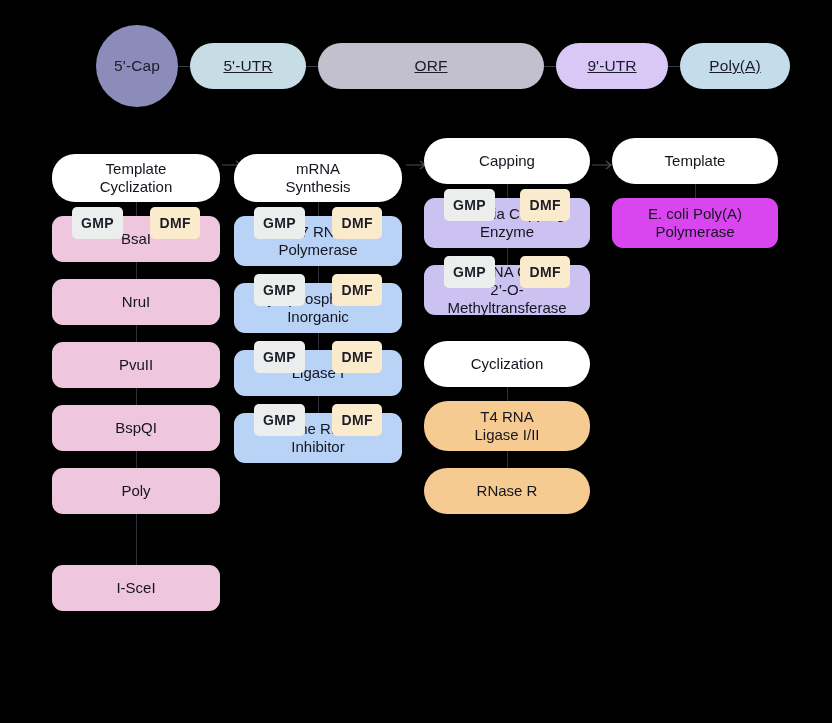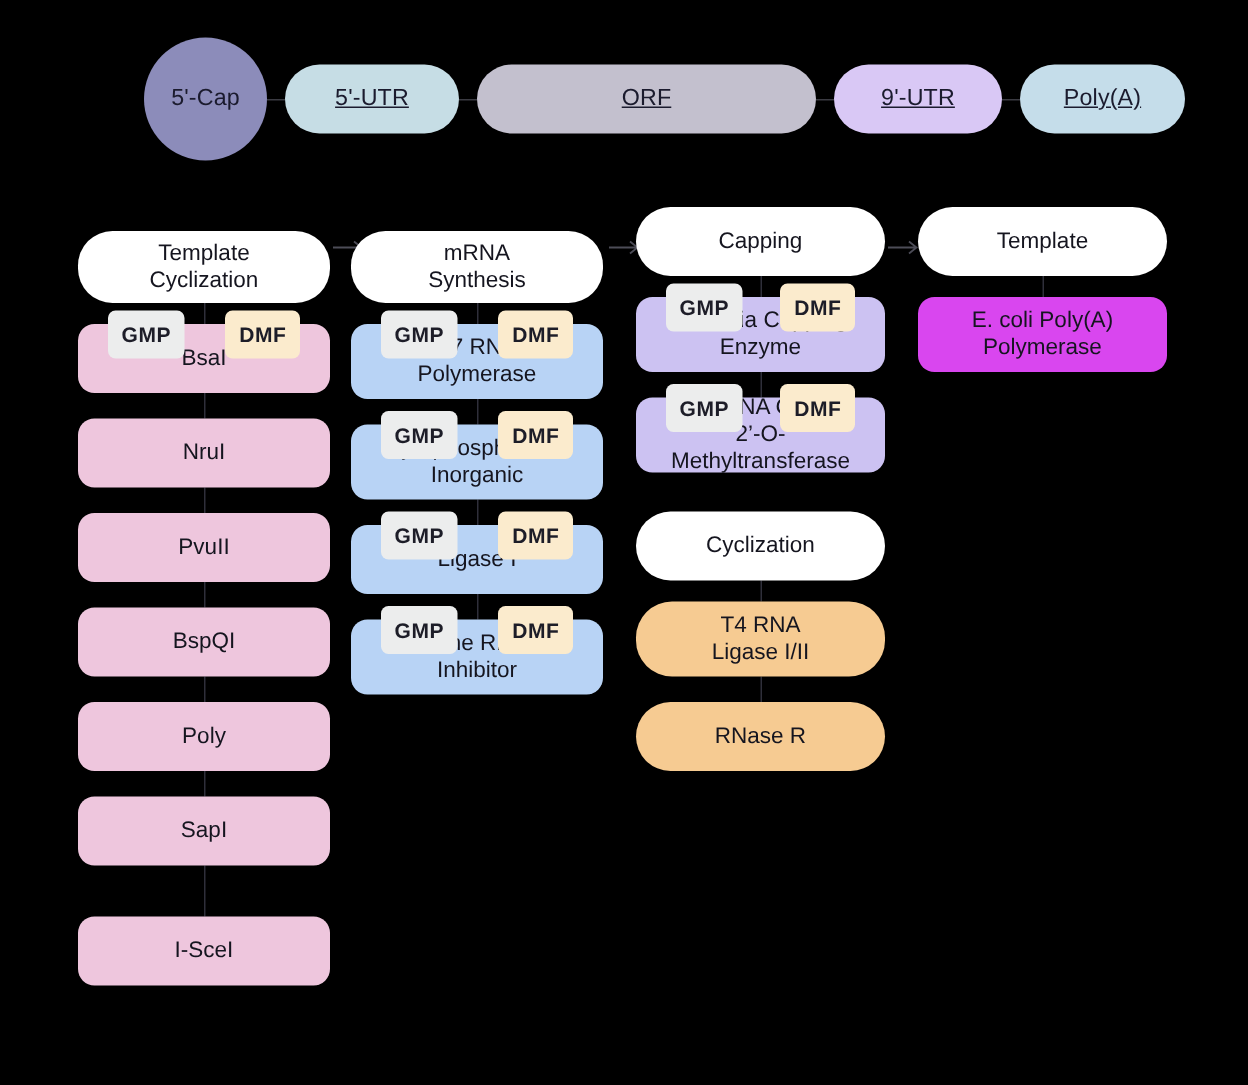--- a/index.html
+++ b/index.html
@@ -194,25 +194,20 @@
 
         <div class="item-wrap">
           <div class="item pink h1line">
             <span>Poly</span>
           </div>
         </div>
         <div style="height:17px">
           <div style="width:1px;height:17px;margin:0 auto;background:#2f2f3a"></div>
           </div>
 
-        <div class="item-wrap">
-          <div class="item pink h1line">
-            <span>SapI</span>
-          </div>
-        </div>
         <div style="height:17px">
           <div style="width:1px;height:17px;margin:0 auto;background:#2f2f3a"></div>
           </div>
 
         <div style="height:17px">
           <div style="width:1px;height:17px;margin:0 auto;background:#2f2f3a"></div>
           </div>
 
         <div class="item-wrap">
           <div class="item pink h1line">

